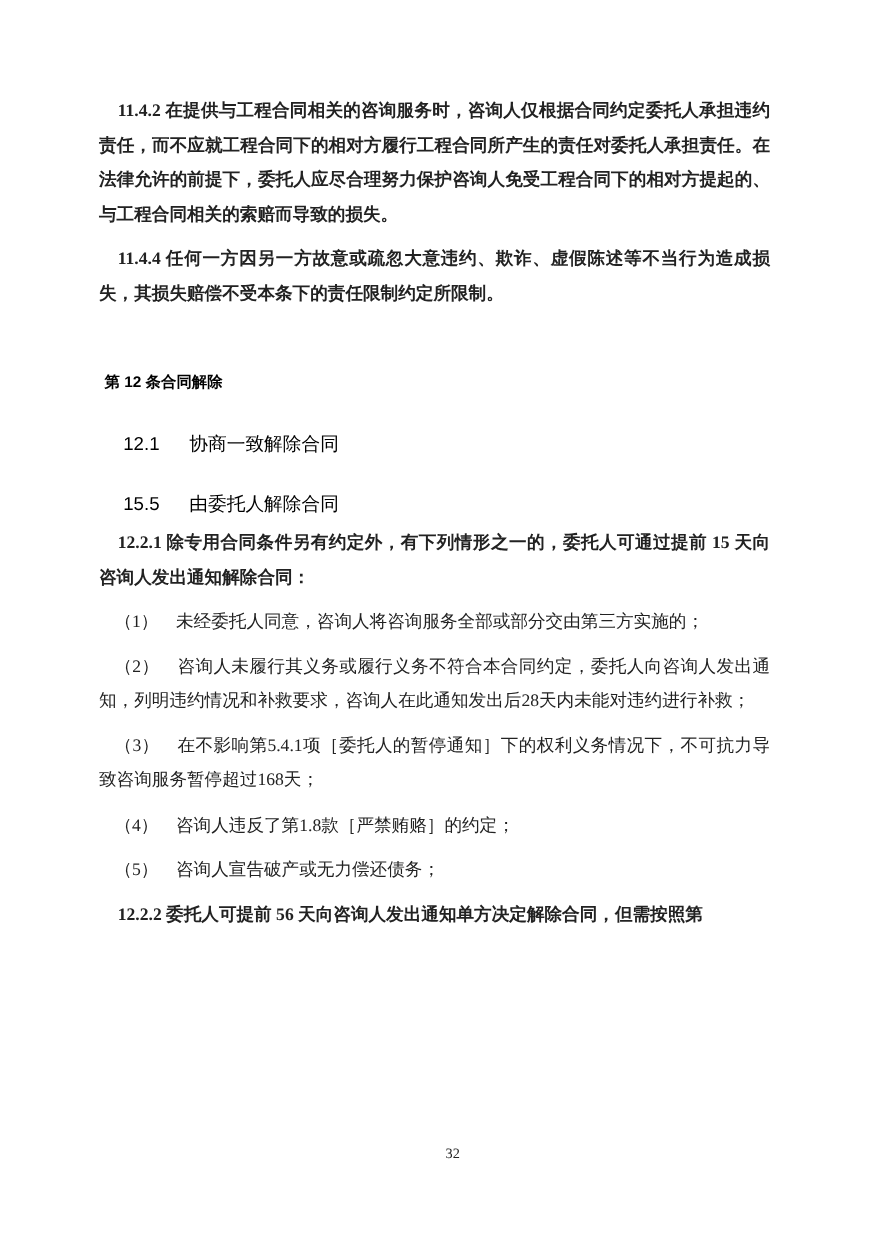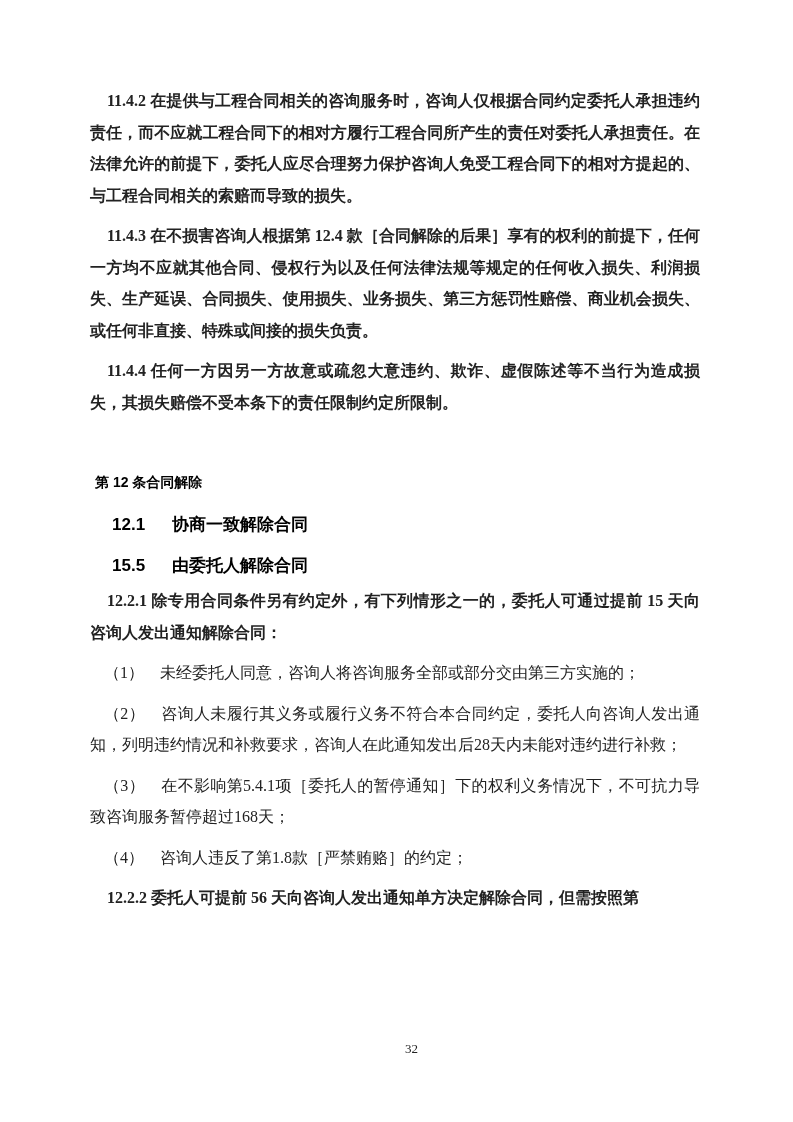--- a/index.html
+++ b/index.html
@@ -32,25 +32,25 @@
     font-family: "Liberation Sans", "DejaVu Sans", sans-serif;
     font-weight: bold;
     color: #000000;
     font-size: 14px;
     line-height: 30px;
     margin: 49px 0 13px 0;
     text-indent: 5px;
   }
   h2.sub {
     font-family: "Liberation Sans", "DejaVu Sans", sans-serif;
-    font-weight: bold;
+    font-weight: normal;
     color: #000000;
     font-size: 17px;
     line-height: 26px;
-    margin: 15px 0 6px 0;
+    margin: 29px 0 6px 0;
     text-indent: 11px;
   }
   h2.sub .clause-num {
     display: inline-block;
     margin-right: 27px;
   }
   .footer {
     position: absolute;
     top: 1040px;
     left: 15px;
@@ -61,21 +61,20 @@
     color: #222222;
   }
 </style>
 </head>
 <body>
 
 <div class="page">
 
   <p class="para num">11.4.2 在提供与工程合同相关的咨询服务时，咨询人仅根据合同约定委托人承担违约责任，而不应就工程合同下的相对方履行工程合同所产生的责任对委托人承担责任。在法律允许的前提下，委托人应尽合理努力保护咨询人免受工程合同下的相对方提起的、与工程合同相关的索赔而导致的损失。</p>
 
-  <p class="para num">11.4.3 在不损害咨询人根据第 12.4 款［合同解除的后果］享有的权利的前提下，任何一方均不应就其他合同、侵权行为以及任何法律法规等规定的任何收入损失、利润损失、生产延误、合同损失、使用损失、业务损失、第三方惩罚性赔偿、商业机会损失、或任何非直接、特殊或间接的损失负责。</p>
 
   <p class="para num">11.4.4 任何一方因另一方故意或疏忽大意违约、欺诈、虚假陈述等不当行为造成损失，其损失赔偿不受本条下的责任限制约定所限制。</p>
 
   <h1 class="clause">第 12 条合同解除</h1>
 
   <h2 class="sub">
     <span class="clause-num">12.1</span><span>协商一致解除合同</span>
   </h2>
 
 
@@ -86,19 +85,20 @@
   <p class="para num">12.2.1 除专用合同条件另有约定外，有下列情形之一的，委托人可通过提前 15 天向咨询人发出通知解除合同：</p>
 
   <p class="para item">（1）　未经委托人同意，咨询人将咨询服务全部或部分交由第三方实施的；</p>
 
   <p class="para item">（2）　咨询人未履行其义务或履行义务不符合本合同约定，委托人向咨询人发出通知，列明违约情况和补救要求，咨询人在此通知发出后28天内未能对违约进行补救；</p>
 
   <p class="para item">（3）　在不影响第5.4.1项［委托人的暂停通知］下的权利义务情况下，不可抗力导致咨询服务暂停超过168天；</p>
 
   <p class="para item">（4）　咨询人违反了第1.8款［严禁贿赂］的约定；</p>
 
+  <p class="para item">（5）　咨询人宣告破产或无力偿还债务；</p>
 
 
   <p class="para num">12.2.2 委托人可提前 56 天向咨询人发出通知单方决定解除合同，但需按照第</p>
 
   <div class="footer">32</div>
 
 </div>
 
 </body></html>

